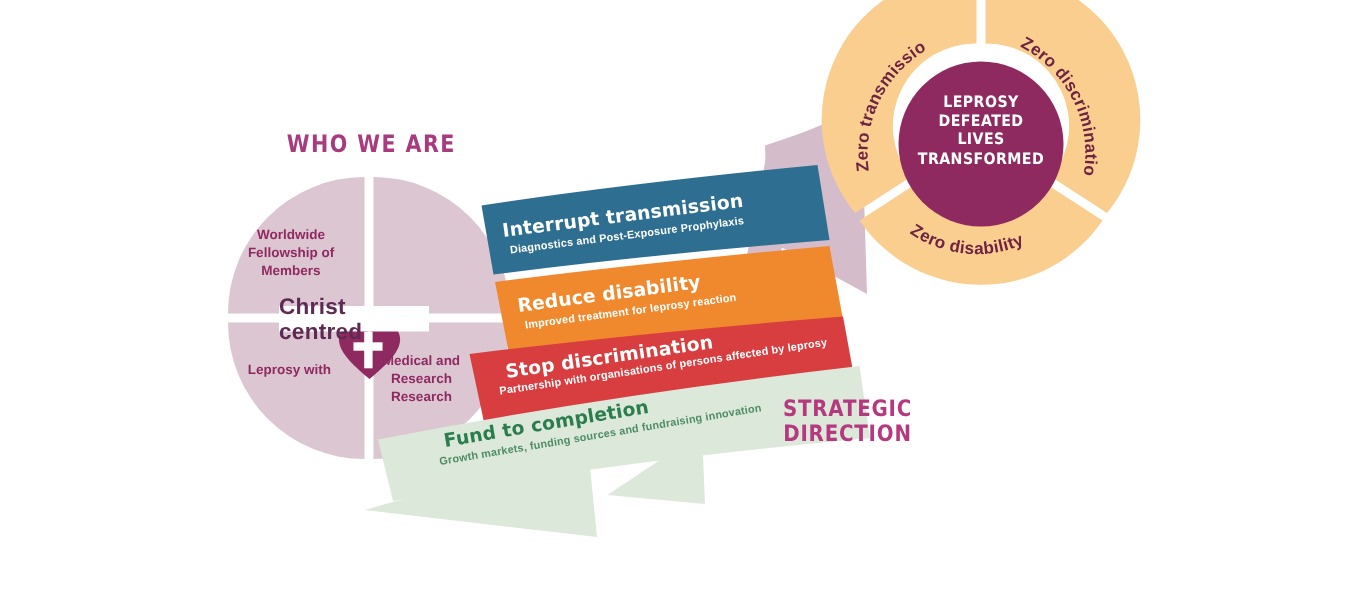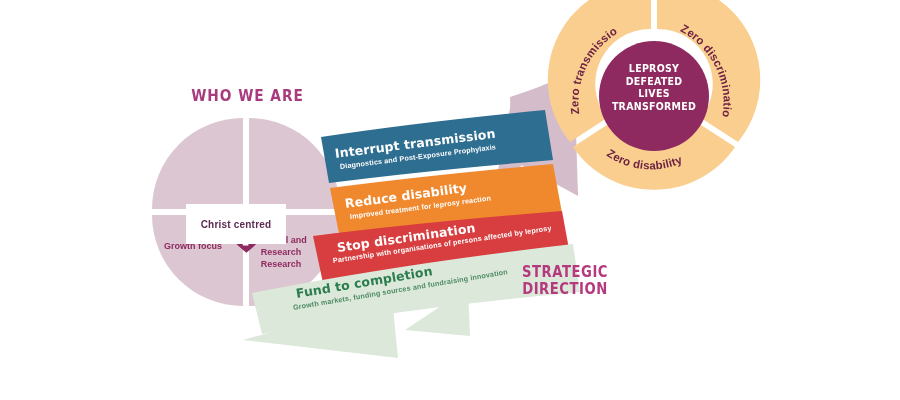--- a/index.html
+++ b/index.html
@@ -29,23 +29,23 @@
     position:absolute;text-align:center;color:#8E2A5F;
     font-size:9px;font-weight:700;line-height:12px;
     font-family:"Liberation Sans", sans-serif;
   }
   #q-tl{left:155px;top:150px;width:78px;}
   #q-tr{left:243px;top:143px;width:80px;}
   #q-bl{left:156px;top:240px;width:74px;}
   #q-br{left:240px;top:234px;width:82px;}
 
   .christ-chip{
-    position:absolute;left:186px;top:204px;width:100px;height:40px;
+    position:absolute;left:186px;top:204px;width:100px;height:17px;
     background:#ffffff;display:flex;align-items:center;justify-content:center;
-    font-size:10px;font-weight:700;color:#5D2A52;letter-spacing:.2px;
+    font-size:15px;font-weight:700;color:#5D2A52;letter-spacing:.2px;
   }
 
   
   .strategic{
     position:absolute;left:505px;top:264px;width:120px;
     text-align:center;color:#B5397E;
     font-family:"DejaVu Sans", sans-serif;
     font-size:15px;font-weight:700;line-height:17px;letter-spacing:.6px;
     transform:scaleX(.88);
   }
@@ -158,21 +158,22 @@
         <rect x="7.5" y="10" width="19" height="5.5" fill="#ffffff"></rect>
       </g>
 
     </g>
   </svg>
 
   <div class="htmlLayer">
 
     <div class="who-title">WHO WE ARE</div>
 
-    <div class="quad-label" id="q-bl">Growth focus</div>
+    <div class="quad-label" id="q-tl">Worldwide Fellowship of Members</div>
+    <div class="quad-label" id="q-bl">Leprosy with</div>
     <div class="quad-label" id="q-br">Medical and Research Research</div>
 
     <div class="christ-chip">Christ centred</div>
 
     <div class="banner-txt banner-title" id="b1t">Interrupt transmission</div>
     <div class="banner-txt banner-sub" id="b1s">Diagnostics and Post-Exposure Prophylaxis</div>
 
     <div class="banner-txt banner-title" id="b2t">Reduce disability</div>
     <div class="banner-txt banner-sub" id="b2s">Improved treatment for leprosy reaction</div>
 

